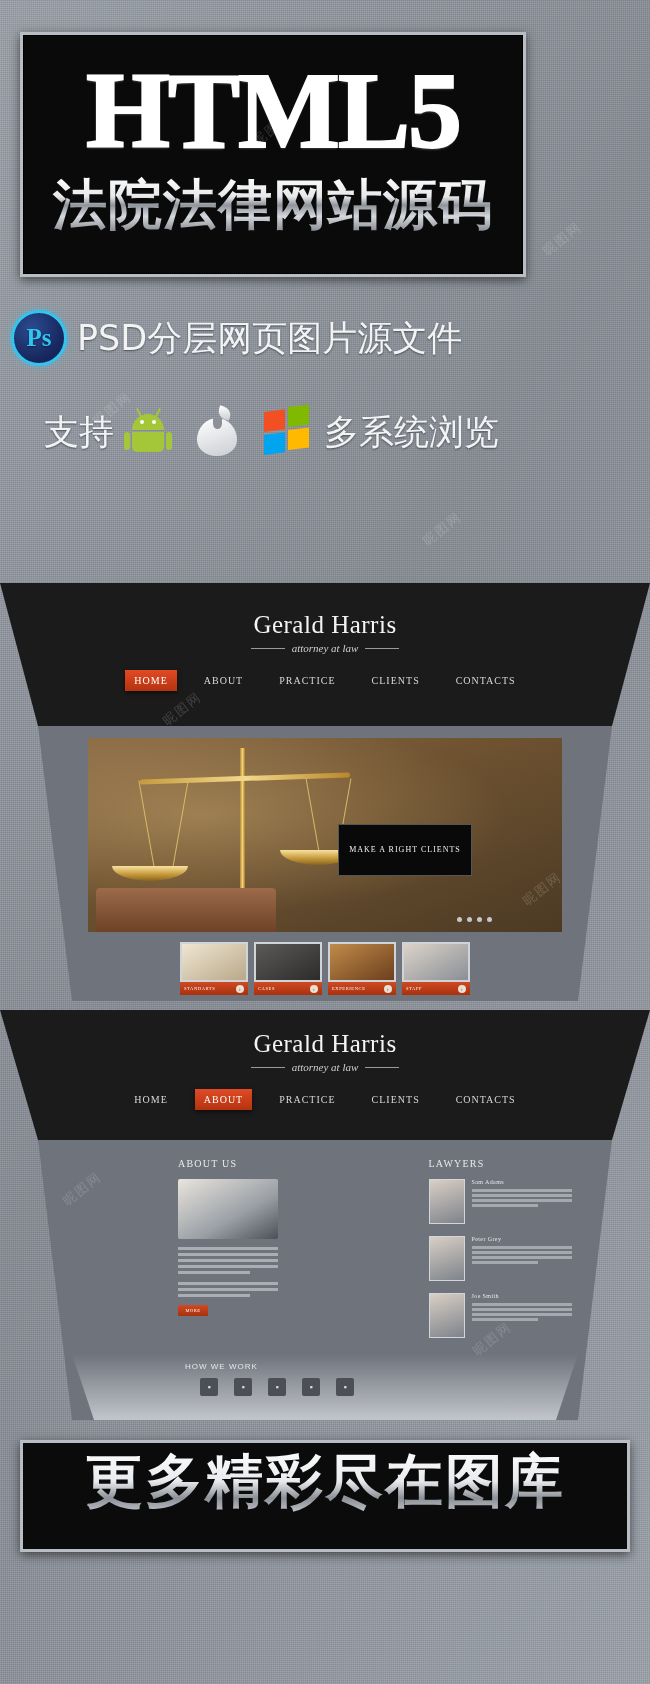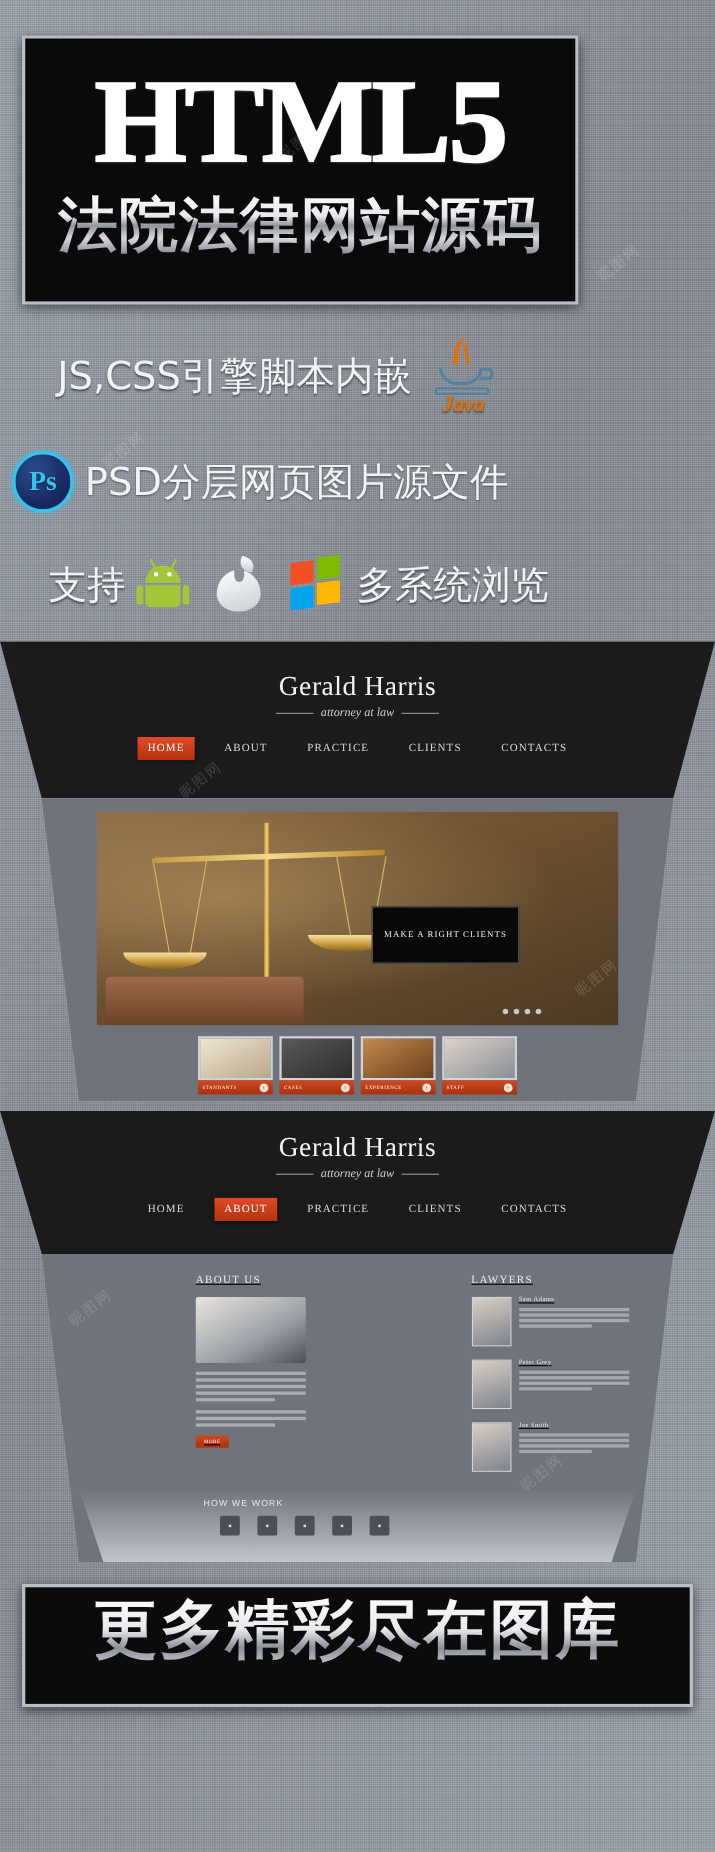--- a/index.html
+++ b/index.html
@@ -274,21 +274,21 @@
     font-family: "Liberation Serif", serif;
     font-size: 4.5px; letter-spacing: .6px; color: #fff;
   }
   .card-arrow {
     width: 8px; height: 8px; border-radius: 50%;
     background: #e8e1d6; color: #a8310d;
     font-size: 6px; line-height: 8px; text-align: center;
   }
 
   
-  .about-cols { position: absolute; left: 0; top: 0; width: 590px; display: flex; padding: 18px 0 0 0; text-decoration: underline; }
+  .about-cols { position: absolute; left: 0; top: 0; width: 590px; display: flex; padding: 18px 0 0 0; }
   .col-about { width: 290px; margin-left: 160px; }
   .col-lawyers { width: 190px; margin-left: 22px; }
   .sec-title {
     font-family: "Liberation Serif", serif; font-size: 10px;
     letter-spacing: 1.2px; color: #e8e9ec; margin-bottom: 10px;
   }
   .team-photo {
     width: 100px; height: 60px; margin-left: 18px;
     background: linear-gradient(150deg,#e9e4dd,#9ba0a6 60%,#4d5157);
     border-radius: 2px;
@@ -358,31 +358,20 @@
 </head>
 <body>
 
 <div id="top-banner">
   <div id="html5-title">HTML5</div>
   <div id="cn-subtitle">法院法律网站源码</div>
 </div>
 
 <div id="features">
 
-  <div class="feature-row" id="feat-row-1">
-    <span>JS,CSS引擎脚本内嵌</span>
-    <span class="java-icon">
-      <span class="steam"></span>
-        <span class="steam2"></span>
-      <span class="cup"></span>
-        <span class="handle"></span>
-        <span class="base"></span>
-      <span class="word">Java</span>
-    </span>
-  </div>
 
   <div class="feature-row" id="feat-row-2">
     <span class="ps-icon">Ps</span>
     <span>PSD分层网页图片源文件</span>
   </div>
 
   <div class="feature-row" id="feat-row-3">
     <span>支持</span>
     <span class="android-icon">
       <span class="ant l"></span>

